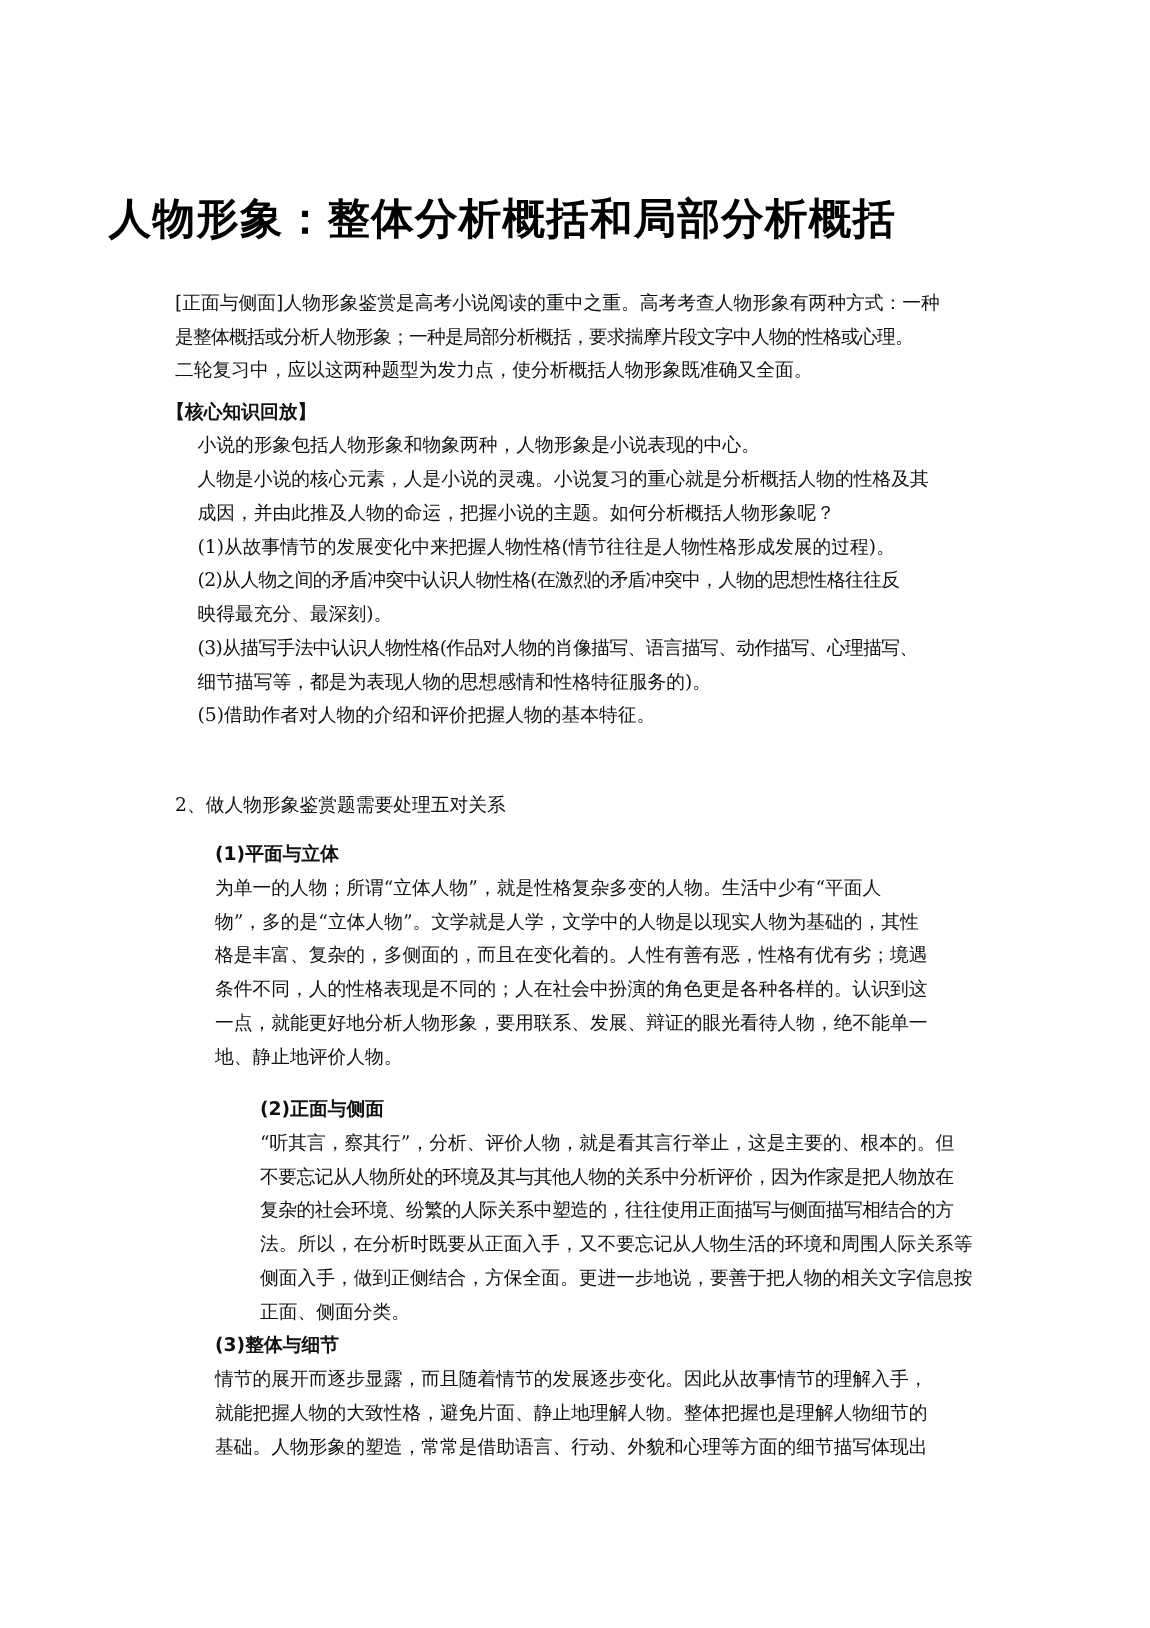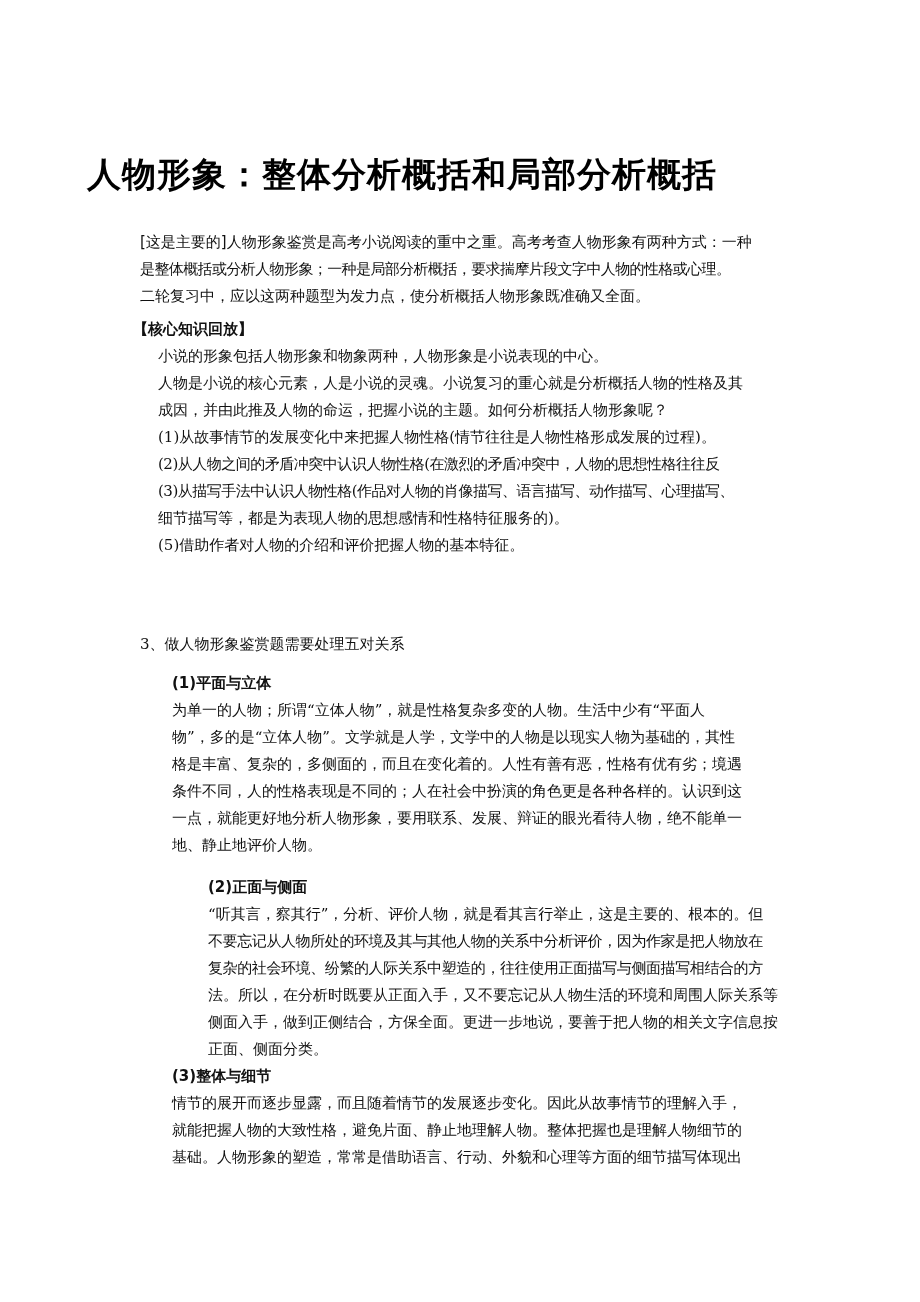--- a/index.html
+++ b/index.html
@@ -15,38 +15,39 @@
     .line { white-space: nowrap; display: block; }
   </style>
 </head>
 <body>
 
 <div class="page">
 
   <div class="title">人物形象：整体分析概括和局部分析概括</div>
 
   <div class="para" style="left:140px; top:229px; width:640px;">
-    <span class="line"><span class="sans">[这是主要的]</span><span>人物形象鉴赏是高考小说阅读的重中之重。高考考查人物形象有两种方式：一种</span></span>
+    <span class="line"><span class="sans">[正面与侧面]</span><span>人物形象鉴赏是高考小说阅读的重中之重。高考考查人物形象有两种方式：一种</span></span>
     <span class="line" style="letter-spacing:-0.6px;">是整体概括或分析人物形象；一种是局部分析概括，要求揣摩片段文字中人物的性格或心理。</span>
     <span class="line">二轮复习中，应以这两种题型为发力点，使分析概括人物形象既准确又全面。</span>
   </div>
 
   <div class="para sans-bold" style="left:133px; top:316px;">【核心知识回放】</div>
   <div class="para" style="left:158px; top:343px; width:625px;">
     <span class="line">小说的形象包括人物形象和物象两种，人物形象是小说表现的中心。</span>
     <span class="line">人物是小说的核心元素，人是小说的灵魂。小说复习的重心就是分析概括人物的性格及其</span>
     <span class="line">成因，并由此推及人物的命运，把握小说的主题。如何分析概括人物形象呢？</span>
     <span class="line">(1)从故事情节的发展变化中来把握人物性格(情节往往是人物性格形成发展的过程)。</span>
     <span class="line" style="letter-spacing:-0.5px;">(2)从人物之间的矛盾冲突中认识人物性格(在激烈的矛盾冲突中，人物的思想性格往往反</span>
+    <span class="line">映得最充分、最深刻)。</span>
     <span class="line" style="letter-spacing:-0.5px;">(3)从描写手法中认识人物性格(作品对人物的肖像描写、语言描写、动作描写、心理描写、</span>
     <span class="line">细节描写等，都是为表现人物的思想感情和性格特征服务的)。</span>
     <span class="line">(5)借助作者对人物的介绍和评价把握人物的基本特征。</span>
   </div>
 
-  <div class="para" style="left:140px; top:631px;">3、做人物形象鉴赏题需要处理五对关系</div>
+  <div class="para" style="left:140px; top:631px;">2、做人物形象鉴赏题需要处理五对关系</div>
 
   <div class="para" style="left:172px; top:658px; width:612px;margin-top:12px;">
     <span class="line sans-bold">(1)平面与立体</span>
     <span class="line">为单一的人物；所谓“立体人物”，就是性格复杂多变的人物。生活中少有“平面人</span>
     <span class="line">物”，多的是“立体人物”。文学就是人学，文学中的人物是以现实人物为基础的，其性</span>
     <span class="line">格是丰富、复杂的，多侧面的，而且在变化着的。人性有善有恶，性格有优有劣；境遇</span>
     <span class="line">条件不同，人的性格表现是不同的；人在社会中扮演的角色更是各种各样的。认识到这</span>
     <span class="line">一点，就能更好地分析人物形象，要用联系、发展、辩证的眼光看待人物，绝不能单一</span>
     <span class="line">地、静止地评价人物。</span>
   </div>

